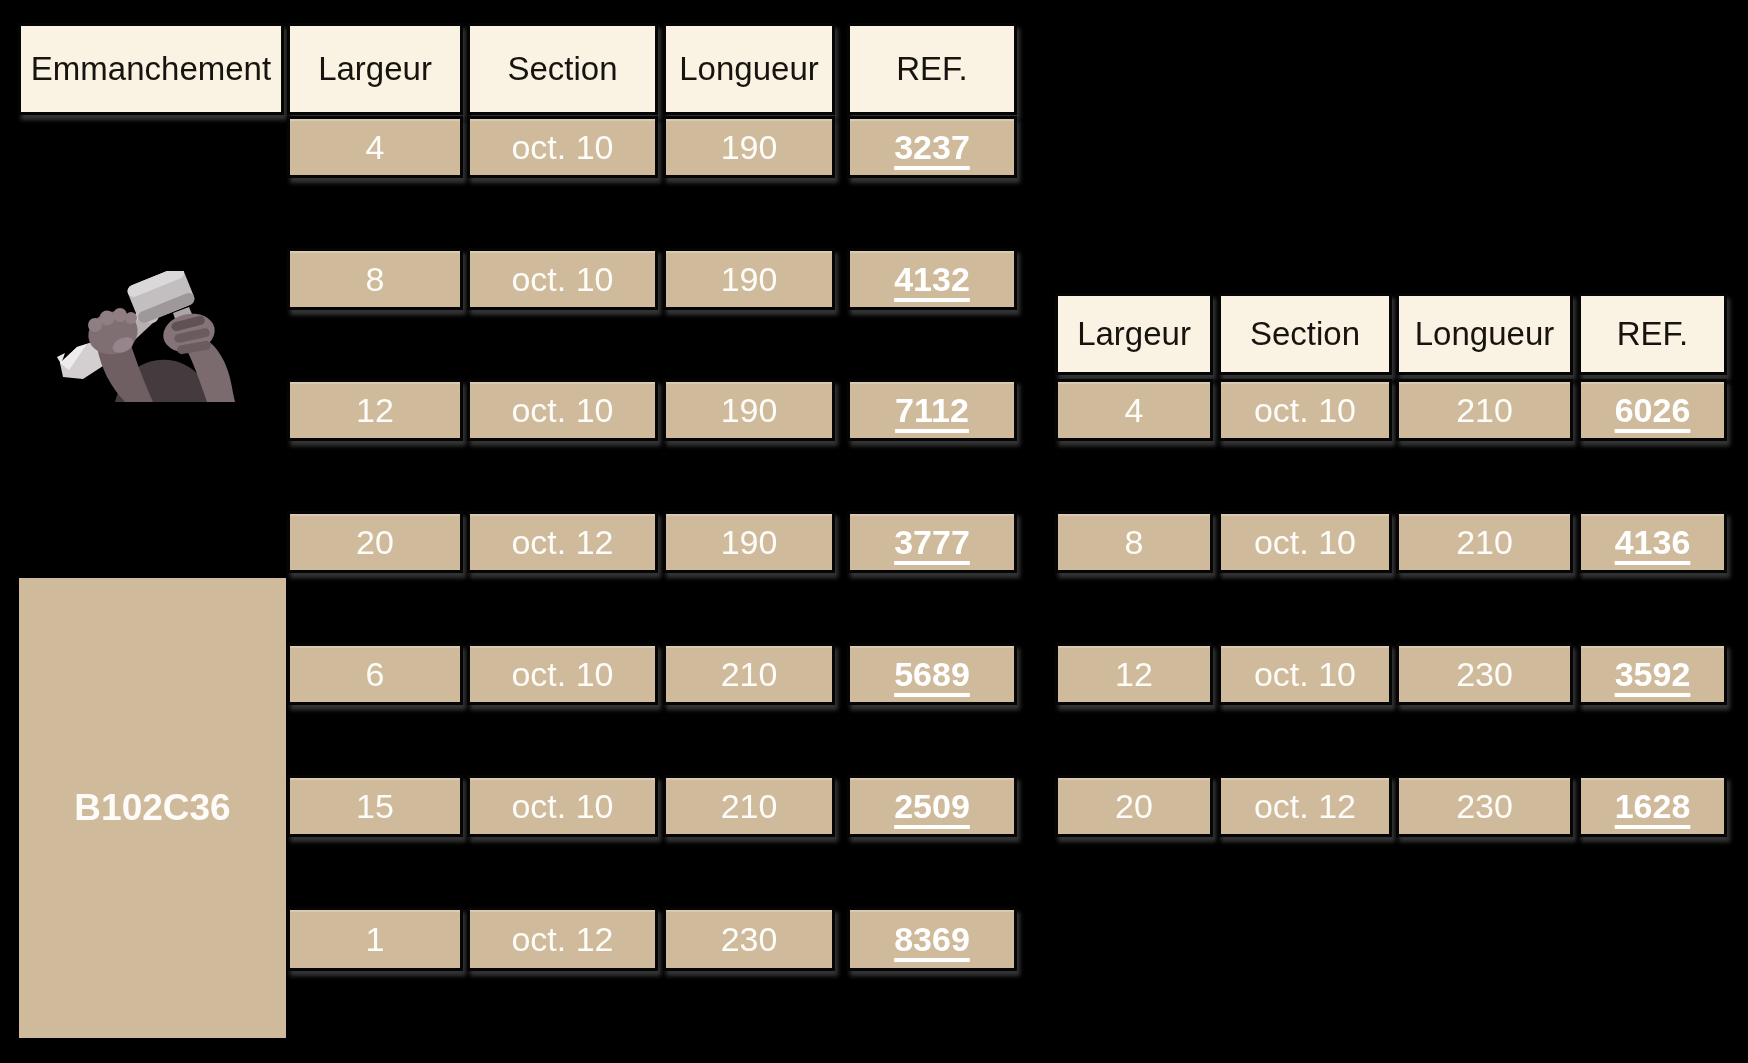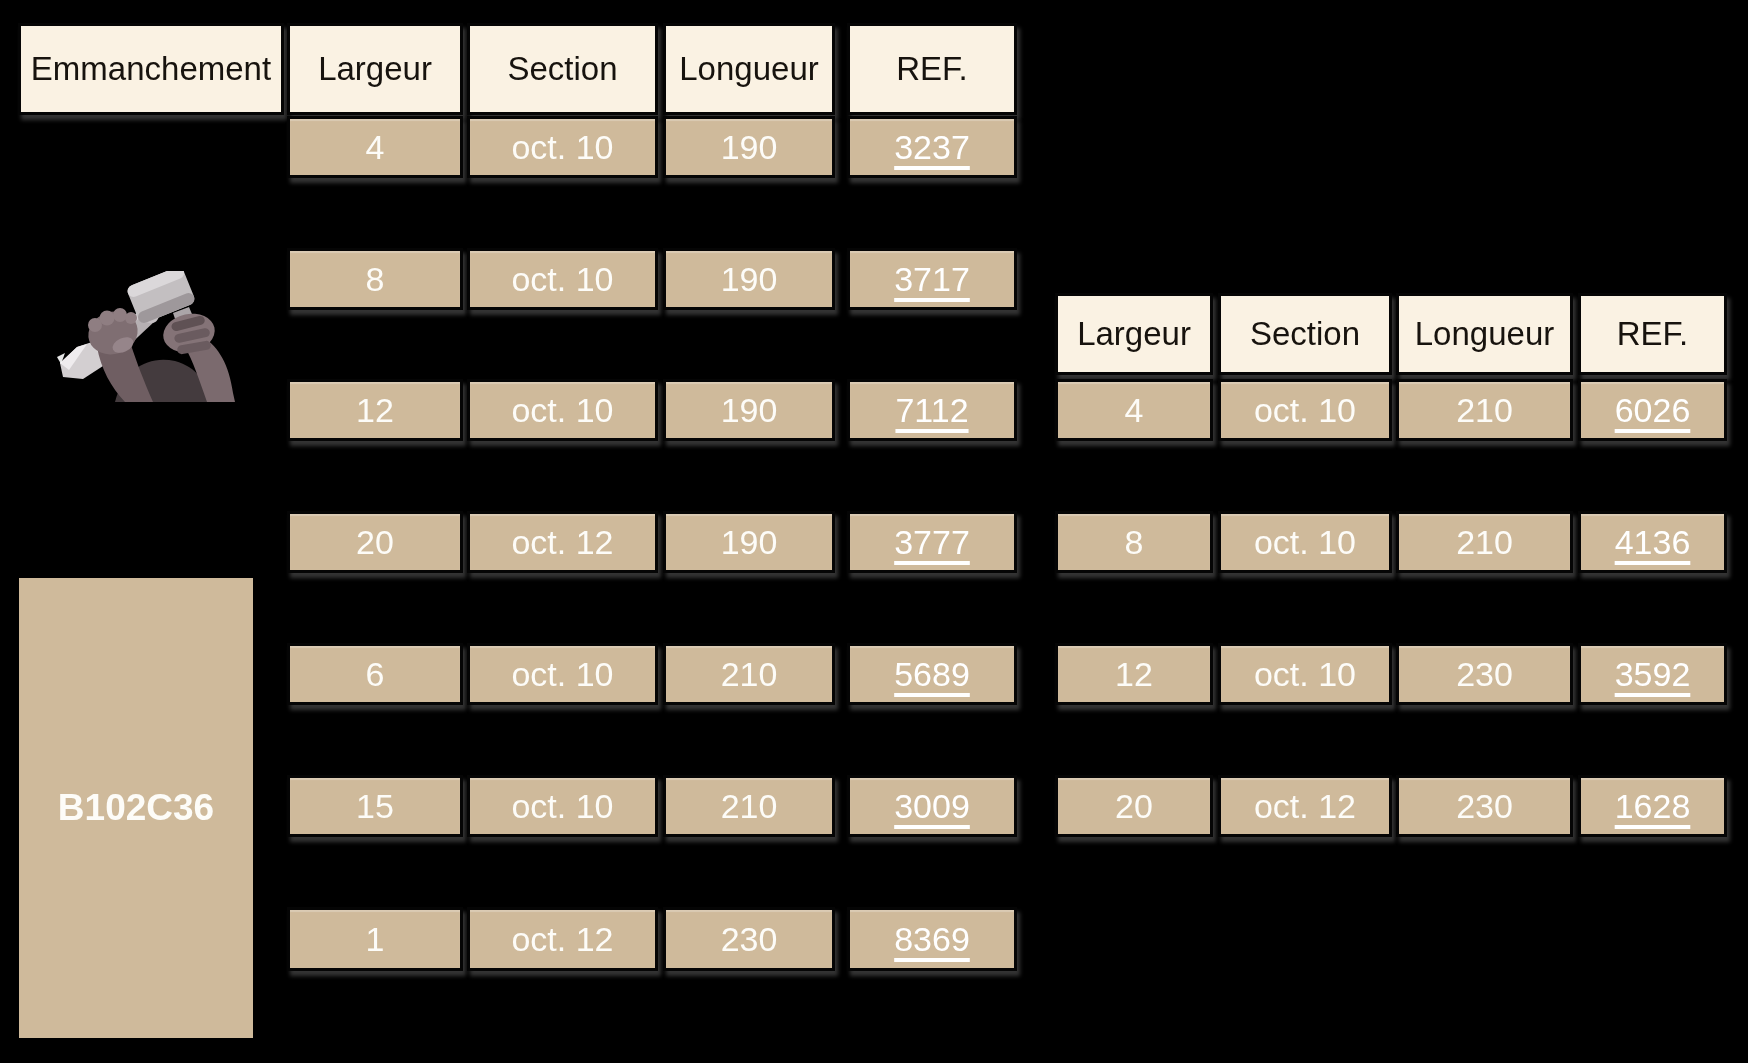--- a/index.html
+++ b/index.html
@@ -23,28 +23,28 @@
   }
   .dcell{
     background:var(--cell_bg,#CFBA9B);
     color:var(--cell_text,#FDFCF8);
     font-size:34px;
     box-shadow:3px 5px 4px rgba(125,125,125,.42), inset 0 2px 1px rgba(255,255,255,.25);
   }
   .bold{font-weight:normal;}
   .ref-link{
     color:var(--ref_link_text,#FFFFFF);
-    font-weight:normal;
+    font-weight:bold;
     text-decoration:underline;
     text-decoration-thickness:4px;
     text-underline-offset:7px;
     cursor:pointer;
   }
   .product-block{
-    position:absolute;left:19px;top:578px;width:234px;height:460px;
+    position:absolute;left:19px;top:578px;width:267px;height:460px;
     background:var(--cell_bg,#CFBA9B);
     display:flex;align-items:center;justify-content:center;
     color:var(--cell_text,#FDFCF8);
     font-size:37px;font-weight:bold;
   }
   .illustration{position:absolute;left:57px;top:271px;width:180px;height:131px;}
 
   
   .col-emm {left:18px;  width:266px;}
   .col-l1  {left:287px; width:176px;}
@@ -89,21 +89,21 @@
     <div class="cell dcell ly0 col-g1">190</div>
     <div class="cell dcell ly0 col-r1">
         <span class="ref-link">3237</span>
       </div>
   </div>
   <div class="row">
     <div class="cell dcell ly1 col-l1">8</div>
     <div class="cell dcell ly1 col-s1">oct. 10</div>
     <div class="cell dcell ly1 col-g1">190</div>
     <div class="cell dcell ly1 col-r1">
-        <span class="ref-link">3717</span>
+        <span class="ref-link">4132</span>
       </div>
   </div>
   <div class="row">
     <div class="cell dcell ly2 col-l1">12</div>
     <div class="cell dcell ly2 col-s1">oct. 10</div>
     <div class="cell dcell ly2 col-g1">190</div>
     <div class="cell dcell ly2 col-r1">
         <span class="ref-link">7112</span>
       </div>
   </div>
@@ -121,21 +121,21 @@
     <div class="cell dcell ly4 col-g1">210</div>
     <div class="cell dcell ly4 col-r1">
         <span class="ref-link">5689</span>
       </div>
   </div>
   <div class="row">
     <div class="cell dcell ly5 col-l1">15</div>
     <div class="cell dcell ly5 col-s1">oct. 10</div>
     <div class="cell dcell ly5 col-g1">210</div>
     <div class="cell dcell ly5 col-r1">
-        <span class="ref-link">3009</span>
+        <span class="ref-link">2509</span>
       </div>
   </div>
   <div class="row">
     <div class="cell dcell ly6 col-l1">1</div>
     <div class="cell dcell ly6 col-s1">oct. 12</div>
     <div class="cell dcell ly6 col-g1">230</div>
     <div class="cell dcell ly6 col-r1">
         <span class="ref-link">8369</span>
       </div>
   </div>

